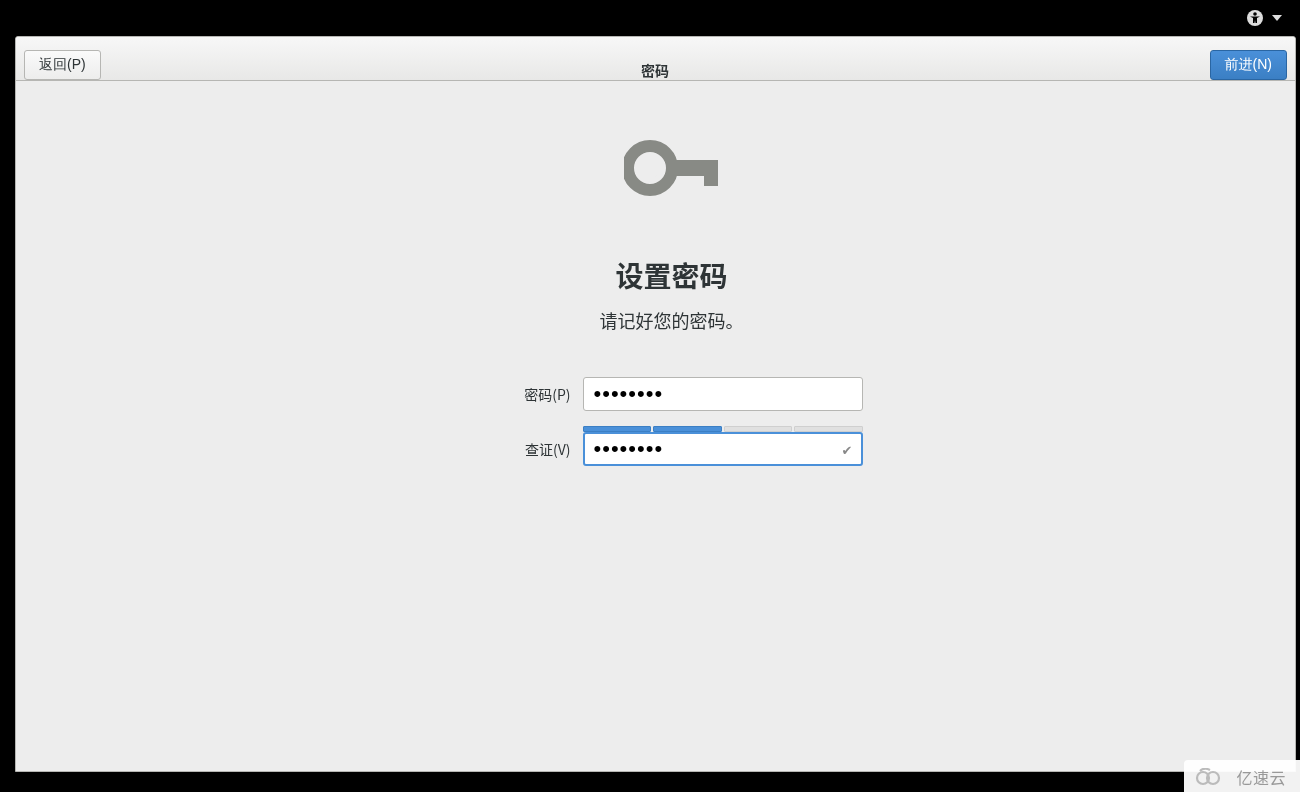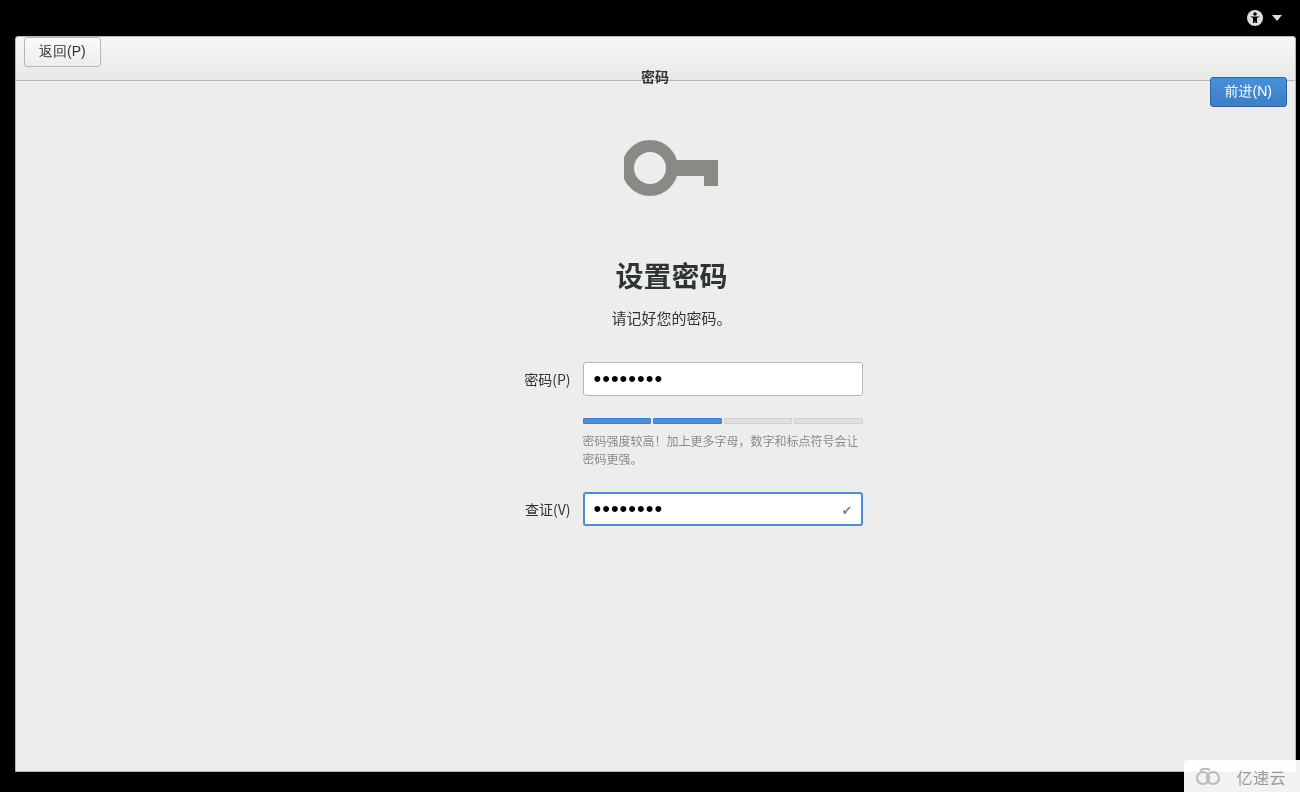--- a/index.html
+++ b/index.html
@@ -35,21 +35,21 @@
       border-radius: 3px 3px 0 0;
       display: flex;
       flex-direction: column;
       overflow: hidden;
     }
     .headerbar {
       height: 44px;
       background: linear-gradient(to bottom, #f7f7f7, #e8e8e7);
       border-bottom: 1px solid #b6b6b3;
       display: flex;
-      align-items: flex-start;
+      align-items: flex-end;
       justify-content: space-between;
       padding: 0 8px;
     }
     .btn {
       padding: 5px 14px;
       border: 1px solid #b6b6b3;
       border-radius: 3px;
       background: linear-gradient(to bottom, #fafafa, #ededec);
       font-size: 14px;
       color: #2e3436;
@@ -76,29 +76,29 @@
       padding-left: 32px;
     }
     .key-icon { margin-bottom: 50px; }
     .page-title {
       font-size: 28px;
       font-weight: 700;
       color: #2e3436;
       margin-bottom: 12px;
     }
     .page-subtitle {
-      font-size: 15px;
-      color: #2e3436;
-      margin-bottom: 34px;
+      font-size: 18px;
+      color: #2e3436;
+      margin-bottom: 44px;
     }
     .form-row {
       display: flex;
       align-items: center;
       gap: 12px;
-      margin-bottom: 15px;
+      margin-bottom: 8px;
     }
     .form-label {
       width: 90px;
       text-align: right;
       font-size: 14px;
       color: #2e3436;
     }
     .input-container { position: relative; width: 280px; }
     .text-input {
       width: 280px;
@@ -207,21 +207,20 @@
         <input type="text" class="text-input" readonly="" value="••••••••" style="">
       </div>
     </div>
 
     <div class="strength-bar">
       <div class="strength-seg filled"></div>
       <div class="strength-seg filled"></div>
       <div class="strength-seg"></div>
       <div class="strength-seg"></div>
     </div>
-    <div class="strength-hint">密码强度较高！加上更多字母，数字和标点符号会让密码更强。</div>
 
     <div class="form-row">
       <label class="form-label">查证(V)</label>
       <div class="input-container">
         <input type="text" class="text-input focused" readonly="" value="••••••••" style="">
         <span class="check-icon">✔</span>
       </div>
     </div>
   </div>
 </div>

